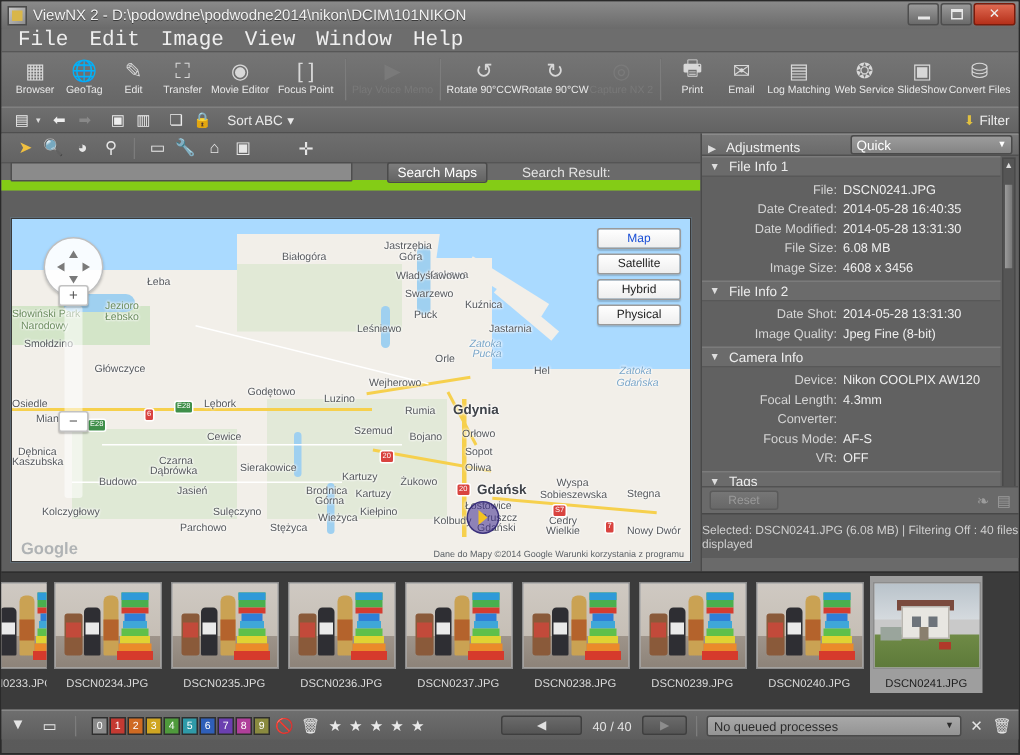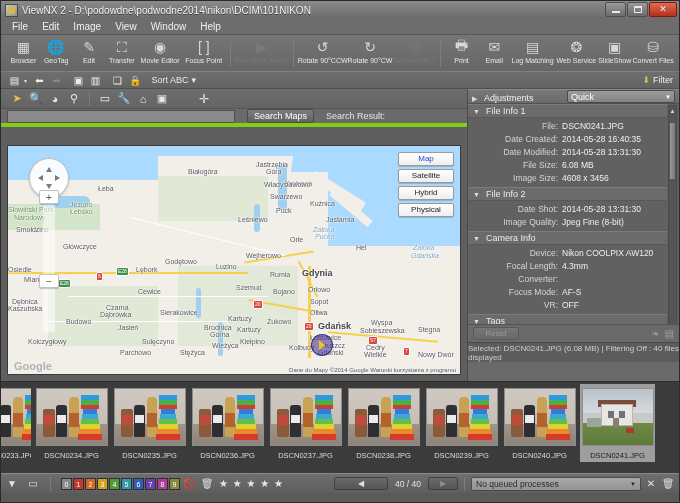--- a/index.html
+++ b/index.html
@@ -29,21 +29,21 @@
   .winbtn { width: 21px; height: 15px; border: 1px solid #4e4e4e; border-radius: 2px;
     background: linear-gradient(180deg,#9a9a9a,#6a6a6a); display:flex;align-items:center;justify-content:center;
     color:#f0f0f0; font-size:9px; line-height:1; }
   .winbtn.close { background: linear-gradient(180deg,#e06a52,#b5301a); width: 28px; border-color:#7a1c0c;}
   .winbtn .bar { width:8px;height:2px;background:#e8e8e8;margin-top:5px;}
   .winbtn .sq { width:8px;height:7px;border:1px solid #e8e8e8;border-top-width:2px;}
 
   
   .menubar { height: 16px; background: #6d6d6d; display: flex; align-items: center;
     padding-left: 4px; border-bottom: 1px solid #575757; }
-  .menubar span { padding: 0 7px; font-size: 10px; color: #efefef; line-height: 16px; }
+  .menubar span { padding: 0 7px; font-size: 14px; color: #efefef; line-height: 16px; font-family: Liberation Mono, monospace; }
 
   
   .toolbar { height: 36px; background: linear-gradient(180deg,#757575,#666); display: flex;
     align-items: flex-start; padding: 2px 4px 0 6px; position: relative; }
   .tbtn { width: 42px; display: flex; flex-direction: column; align-items: center;
     justify-content: flex-start; padding-top: 1px; }
   .tbtn .gl { height: 18px; display:flex;align-items:center;justify-content:center; font-size: 14px; }
   .tbtn .lbl { font-size: 7px; color: #e8e8e8; line-height: 9px; white-space: nowrap; }
   .tbtn.dim .gl, .tbtn.dim .lbl { color: #7e7e7e; opacity:.75; }
   .tbtn.wide { width: 56px; }
@@ -68,21 +68,21 @@
   .maptools { height: 20px; background: linear-gradient(180deg,#6e6e6e,#636363);
     display: flex; align-items: center; padding-left: 8px; gap: 3px; border-bottom:1px solid #555; }
   .mt { width: 16px; height: 16px; display:flex;align-items:center;justify-content:center;font-size:11px;color:#e6e6e6;}
   .mt.sel { color:#f0c040; }
   .mt-sep { width:1px;height:14px;background:#545454;border-right:1px solid #7c7c7c;margin:0 4px;}
   .coordtxt { margin-left: 30px; font-size: 9px; color: #e2e2e2; white-space: nowrap; }
   .crosshair { margin-left: 26px; font-size: 12px; color:#e6e6e6;}
 
   
   .searchrow { height: 18px; background: #6a6a6a; display:flex;align-items:center;
-     padding: 0 6px; gap: 12px; border-bottom:4px solid #84cc16;}
+     padding: 0 6px; gap: 23px; border-bottom:7px solid #84cc16;}
   .searchinput { width: 228px; height: 13px; background: #8b8b8b; border: 1px solid #4e4e4e;
      border-radius: 1px; }
   .smbtn { height: 14px; background: linear-gradient(180deg,#7d7d7d,#636363); border:1px solid #4b4b4b;
      border-radius:2px; font-size:9px; color:#fff; padding: 0 6px; line-height:13px; }
   .srtxt { font-size: 9px; color: #e4e4e4; }
 
   
   .map { position: absolute; left: 6px; top: 56px; width: 454px; height: 230px;
     background: #aadaff; border: 1px solid #3a3a3a; overflow: hidden; }
   .land { position:absolute; background:#f2efe9; }
@@ -142,21 +142,21 @@
   .sb-thumb { position:absolute; left:0; top:16px; width:7px; height:58px;
     background:linear-gradient(90deg,#9a9a9a,#777); border:1px solid #555; }
   .sb-ar { position:absolute; left:0; width:7px;height:9px; color:#ddd; font-size:6px;
     display:flex;align-items:center;justify-content:center;}
   .tagrow { display:flex; align-items:center; padding: 4px 0; font-size:8.5px; }
   .star { color:#e9e9e9; font-size:10px; letter-spacing:1px;}
   .reset-row { position:absolute; bottom:0; left:0; right:0; height:18px; background:#6a6a6a;
      border-top:1px solid #525252; display:flex;align-items:center;padding:0 5px;}
   .resetbtn { width:46px;height:13px;border:1px solid #5a5a5a;border-radius:2px;
      background:linear-gradient(180deg,#767676,#686868); font-size:8px;color:#9a9a9a;text-align:center;line-height:11px;}
-  .statusstrip { height: 20px; background:#5c5c5c; border-top:1px solid #484848;
+  .statusstrip { height: 30px; background:#5c5c5c; border-top:1px solid #484848;
      display:flex;align-items:center;justify-content:center; font-size:8px; color:#cfcfcf; }
 
   
   .filmstrip { height: 92px; background:#3b3b3b; display:flex; align-items:flex-start;
      padding: 6px 0 0 0; position:relative; border-top:1px solid #2e2e2e;}
   .thumb { width:75px; margin-left:3px; display:flex;flex-direction:column;align-items:center; }
   .thumb .imgbox { width:72px;height:58px; border:1px solid #8d8d8d; background:#c9c9c9;
      position:relative; overflow:hidden; }
   .thumb .cap { font-size:7.5px; color:#dcdcdc; margin-top:5px; white-space:nowrap;}
   .thumb.sel { background:#9e9e9e; padding: 4px 0 2px; margin-top:-4px; }

